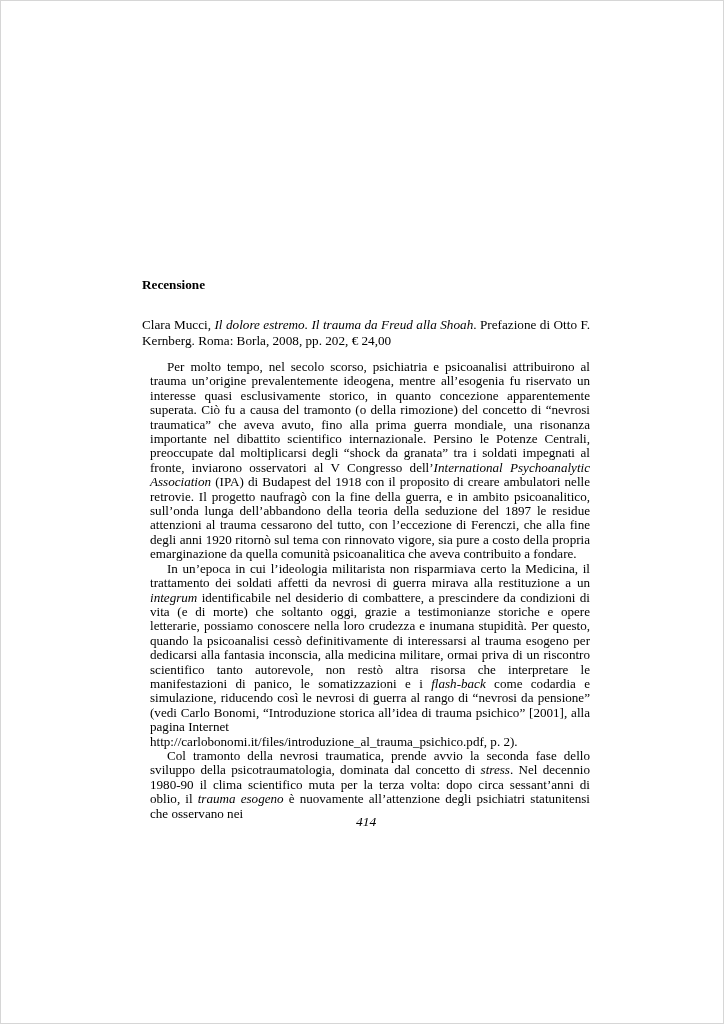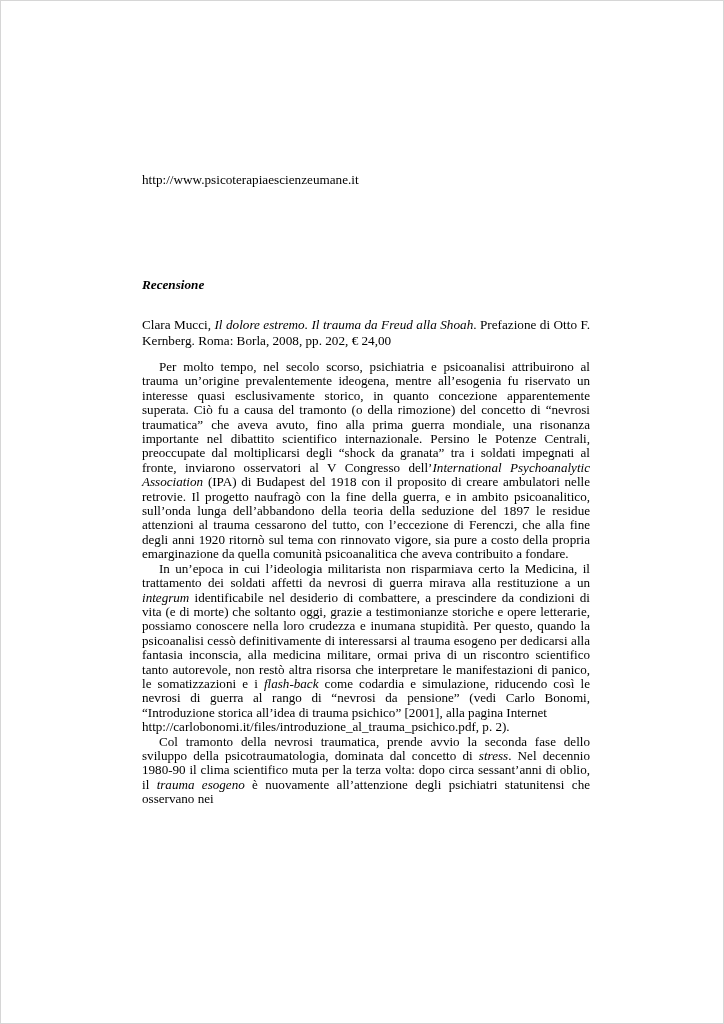--- a/index.html
+++ b/index.html
@@ -27,64 +27,64 @@
     top: 171px;
     font-size: 13.2px;
     line-height: 16px;
   }
   .source-line { white-space: nowrap; }
   .source-url  { white-space: nowrap; }
   .section-heading {
     top: 276px;
     font-size: 13.2px;
     font-weight: bold;
-    font-style: italic;
   }
   .citation {
     top: 316px;
     font-size: 13.2px;
     line-height: 16px;
     text-align: justify;
   }
   .body-text {
     top: 359px;
     font-size: 13.1px;
     line-height: 14.4px;
     text-align: justify;
   }
   .body-text p {
     margin: 0;
     padding: 0;
   }
   .body-text p.indent {
     text-indent: 17px;
+    margin-left: 8px;
   }
   .page-number {
     position: absolute;
     left: 141px;
     width: 448px;
     top: 813px;
     text-align: center;
     font-size: 13.5px;
     font-style: italic;
   }
 </style>
 </head>
 <body>
 
 <div class="page">
 
   <div class="content-col source-block">
-    <div class="source-url">http://www.psicoterapiaescienzeumane.it</div>
   </div>
 
   <div class="content-col section-heading">Recensione</div>
 
   <div class="content-col citation"><span>Clara Mucci, </span><i>Il dolore estremo. Il trauma da Freud alla Shoah</i><span>. Prefazione di Otto F. Kernberg. Roma: Borla, 2008, pp. 202, € 24,00</span></div>
 
   <div class="content-col body-text">
     <p class="indent"><span>Per molto tempo, nel secolo scorso, psichiatria e psicoanalisi attribuirono al trauma un’origine prevalentemente ideogena, mentre all’esogenia fu riservato un interesse quasi esclusivamente storico, in quanto concezione apparentemente superata. Ciò fu a causa del tramonto (o della rimozione) del concetto di “nevrosi traumatica” che aveva avuto, fino alla prima guerra mondiale, una risonanza importante nel dibattito scientifico internazionale. Persino le Potenze Centrali, preoccupate dal moltiplicarsi degli “shock da granata” tra i soldati impegnati al fronte, inviarono osservatori al V Congresso dell’</span><i>International Psychoanalytic Association</i><span> (IPA) di Budapest del 1918 con il proposito di creare ambulatori nelle retrovie. Il progetto naufragò con la fine della guerra, e in ambito psicoanalitico, sull’onda lunga dell’abbandono della teoria della seduzione del 1897 le residue attenzioni al trauma cessarono del tutto, con l’eccezione di Ferenczi, che alla fine degli anni 1920 ritornò sul tema con rinnovato vigore, sia pure a costo della propria emarginazione da quella comunità psicoanalitica che aveva contribuito a fondare.</span></p>
     <p class="indent"><span>In un’epoca in cui l’ideologia militarista non risparmiava certo la Medicina, il trattamento dei soldati affetti da nevrosi di guerra mirava alla restituzione a un </span><i>integrum</i><span> identificabile nel desiderio di combattere, a prescindere da condizioni di vita (e di morte) che soltanto oggi, grazie a testimonianze storiche e opere letterarie, possiamo conoscere nella loro crudezza e inumana stupidità. Per questo, quando la psicoanalisi cessò definitivamente di interessarsi al trauma esogeno per dedicarsi alla fantasia inconscia, alla medicina militare, ormai priva di un riscontro scientifico tanto autorevole, non restò altra risorsa che interpretare le manifestazioni di panico, le somatizzazioni e i </span><i>flash-back</i><span> come codardia e simulazione, riducendo così le nevrosi di guerra al rango di “nevrosi da pensione” (vedi Carlo Bonomi, “Introduzione storica all’idea di trauma psichico” [2001], alla pagina Internet</span><br><span>http://carlobonomi.it/files/introduzione_al_trauma_psichico.pdf, p. 2).</span></p>
     <p class="indent"><span>Col tramonto della nevrosi traumatica, prende avvio la seconda fase dello sviluppo della psicotraumatologia, dominata dal concetto di </span><i>stress</i><span>. Nel decennio 1980-90 il clima scientifico muta per la terza volta: dopo circa sessant’anni di oblio, il </span><i>trauma esogeno</i><span> è nuovamente all’attenzione degli psichiatri statunitensi che osservano nei</span></p>
   </div>
 
+  <div class="page-number">414</div>
 
 </div>
 
 </body></html>

